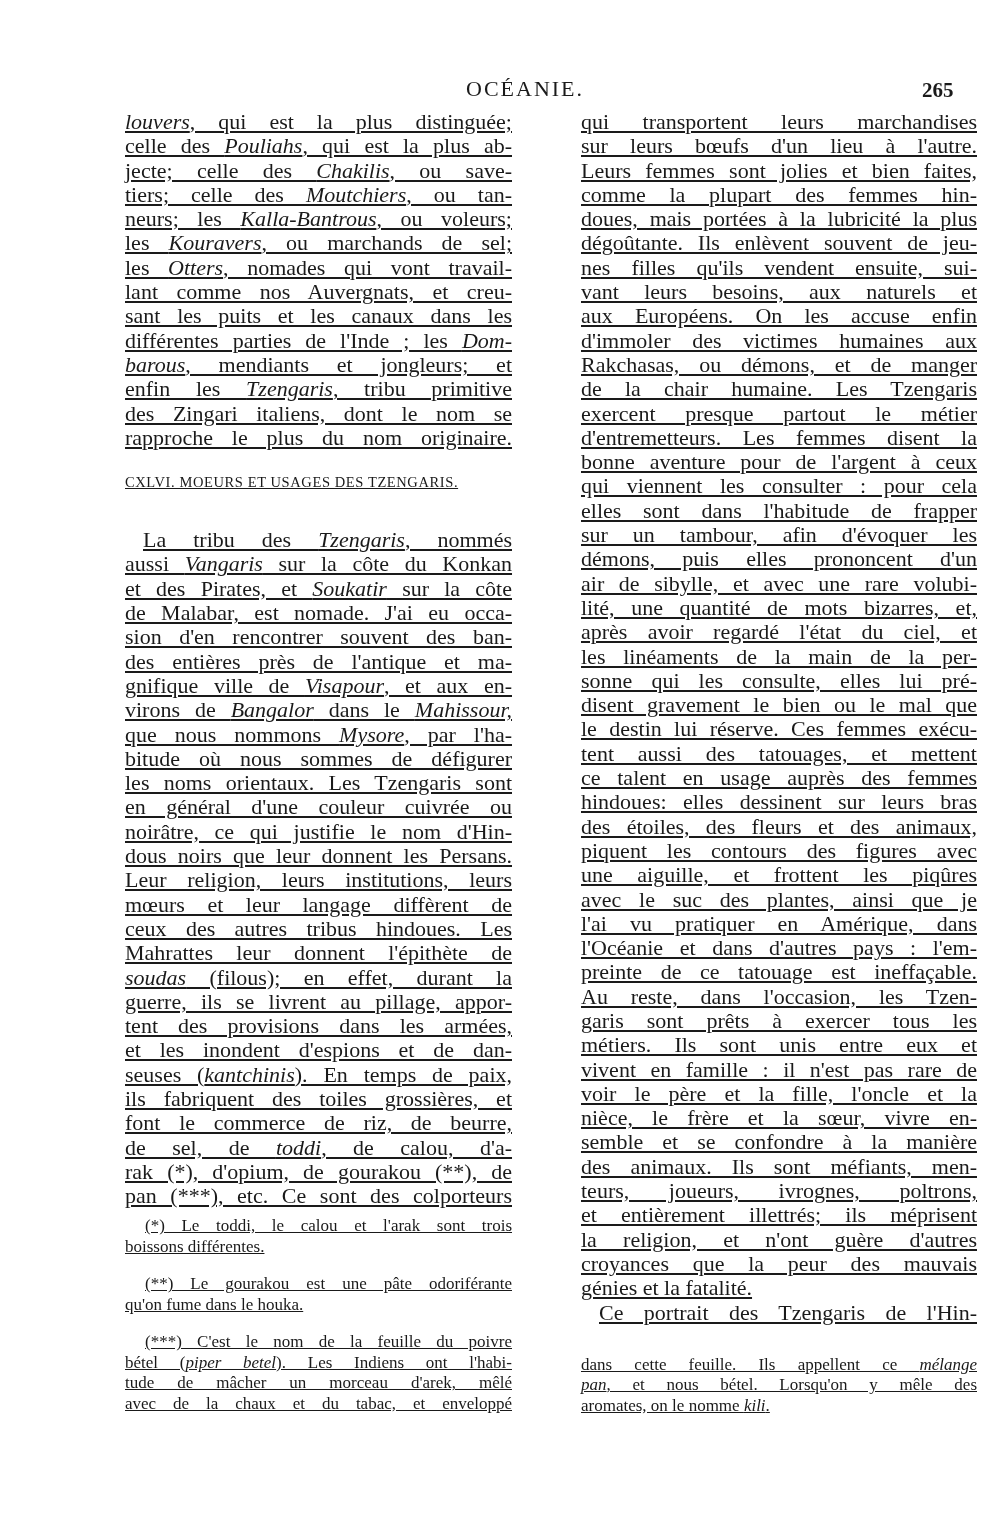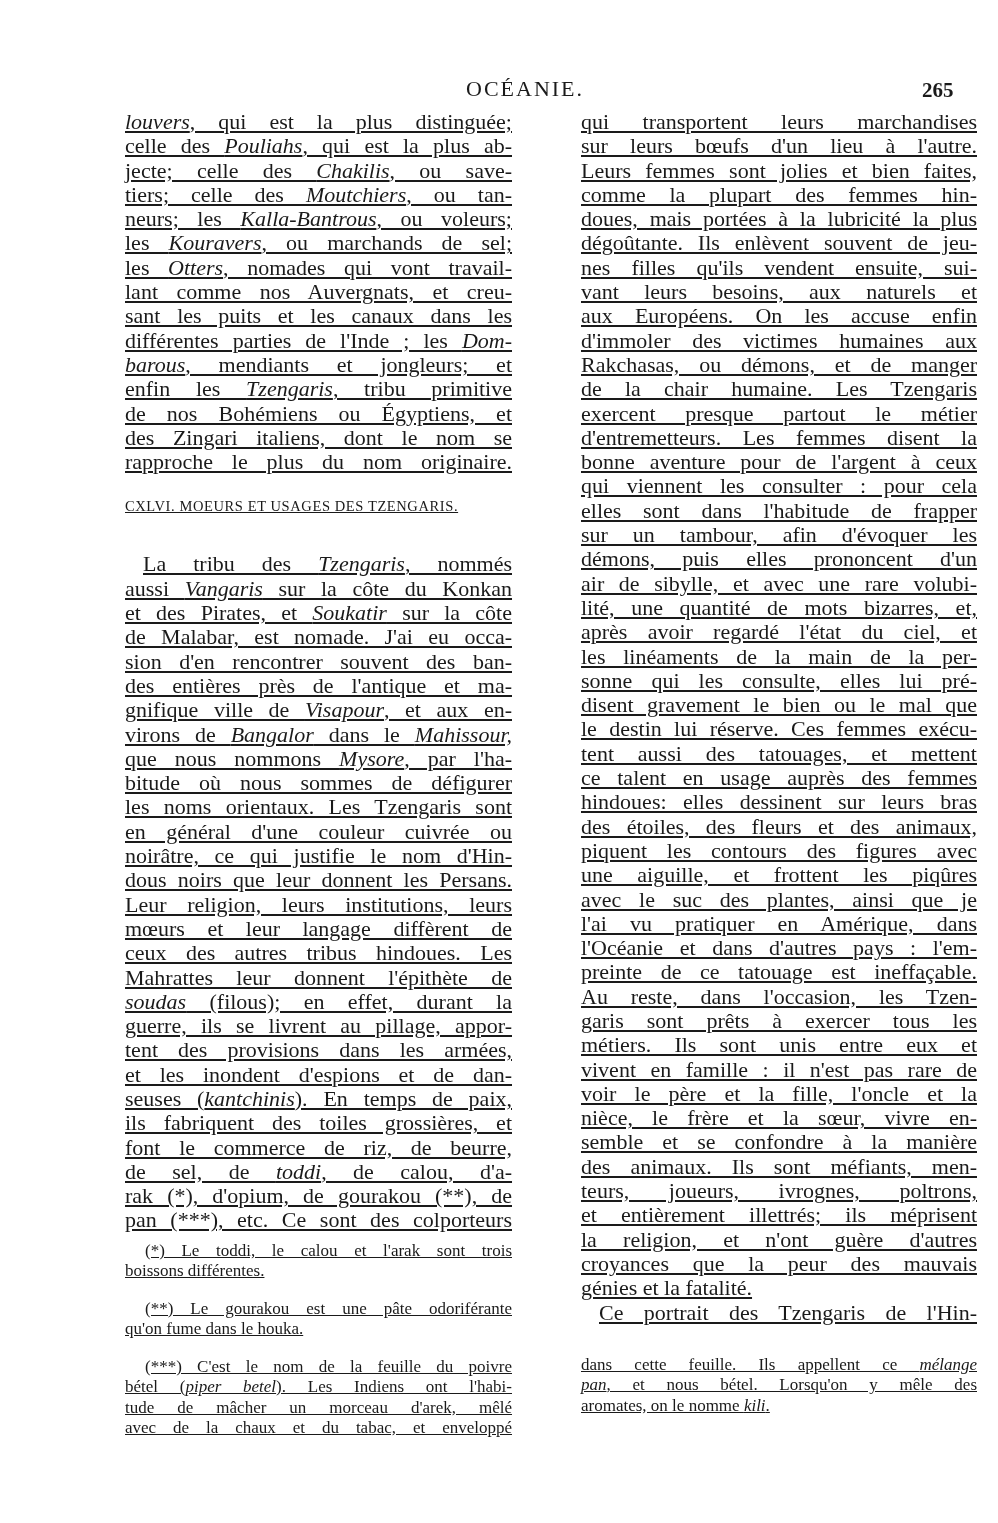--- a/index.html
+++ b/index.html
@@ -54,21 +54,20 @@
         <span class="line">jecte; celle des <i>Chakilis</i>, ou save-</span>
         <span class="line">tiers; celle des <i>Moutchiers</i>, ou tan-</span>
         <span class="line">neurs; les <i>Kalla-Bantrous</i>, ou voleurs;</span>
         <span class="line">les <i>Kouravers</i>, ou marchands de sel;</span>
         <span class="line">les <i>Otters</i>, nomades qui vont travail-</span>
         <span class="line">lant comme nos Auvergnats, et creu-</span>
         <span class="line">sant les puits et les canaux dans les</span>
         <span class="line">différentes parties de l'Inde ; les <i>Dom-</i></span>
         <span class="line"><i>barous</i>, mendiants et jongleurs; et</span>
         <span class="line">enfin les <i>Tzengaris</i>, tribu primitive</span>
-        <span class="line">de nos Bohémiens ou Égyptiens, et</span>
         <span class="line">des Zingari italiens, dont le nom se</span>
         <span class="line">rapproche le plus du nom originaire.</span>
       </div>
     <div class="section-heading">CXLVI. MOEURS ET USAGES DES TZENGARIS.</div>
     <div id="left-p2">
         <span class="line indent">La tribu des <i>Tzengaris</i>, nommés</span>
         <span class="line">aussi <i>Vangaris</i> sur la côte du Konkan</span>
         <span class="line">et des Pirates, et <i>Soukatir</i> sur la côte</span>
         <span class="line">de Malabar, est nomade. J'ai eu occa-</span>
         <span class="line">sion d'en rencontrer souvent des ban-</span>

